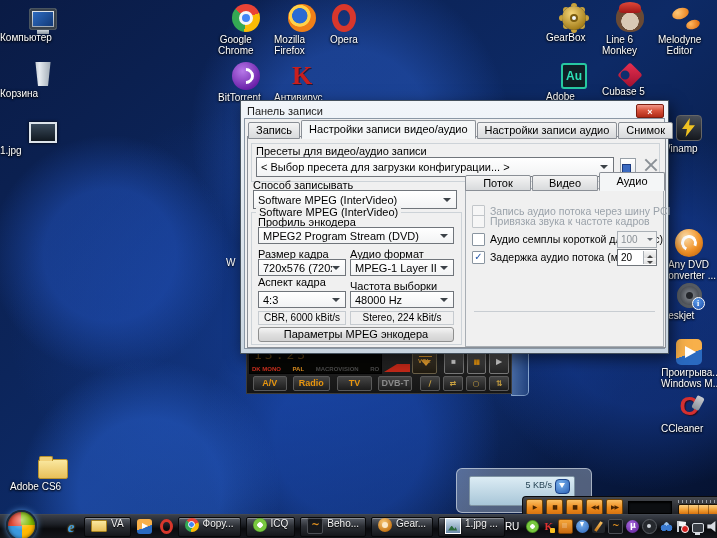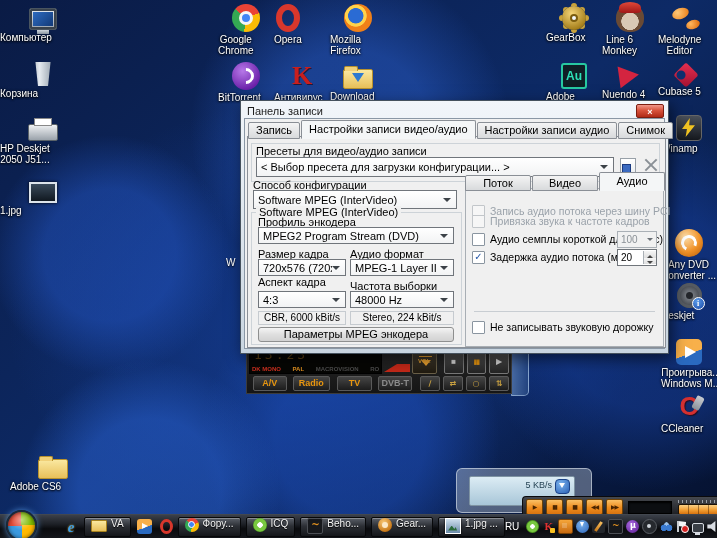--- a/index.html
+++ b/index.html
@@ -233,81 +233,68 @@
         </div>
       </div>
 
       <div class="dicon">
         <div class="ic ic-trash"></div>
         <div class="dlabel">
           <span class="dl1">Корзина</span>
         </div>
       </div>
 
-      <div class="dicon">
-        <div class="ic ic-printer"></div>
-        <div class="dlabel">
-          <span class="dl1">HP Deskjet</span>
-          <span class="dl2">2050 J51...</span>
-        </div>
-      </div>
 
       <div class="dicon">
         <div class="ic ic-jpg"></div>
         <div class="dlabel">
           <span class="dl1">1.jpg</span>
         </div>
       </div>
     </div>
 
   <div class="dgrid g-left">
 
       <div class="dicon">
         <div class="ic ic-chrome"></div>
         <div class="dlabel">
           <span class="dl1">Google</span>
           <span class="dl2">Chrome</span>
         </div>
       </div>
 
       <div class="dicon">
-        <div class="ic ic-opera"></div>
-        <div class="dlabel">
-          <span class="dl1">Opera</span>
-        </div>
-      </div>
-
-      <div class="dicon">
         <div class="ic ic-firefox"></div>
         <div class="dlabel">
           <span class="dl1">Mozilla</span>
           <span class="dl2">Firefox</span>
         </div>
       </div>
 
       <div class="dicon">
+        <div class="ic ic-opera"></div>
+        <div class="dlabel">
+          <span class="dl1">Opera</span>
+        </div>
+      </div>
+
+      <div class="dicon">
         <div class="ic ic-bittorrent"></div>
         <div class="dlabel">
           <span class="dl1">BitTorrent</span>
         </div>
       </div>
 
       <div class="dicon">
         <div class="ic ic-kaspersky"></div>
         <div class="dlabel">
           <span class="dl1">Антивирус</span>
         </div>
       </div>
 
-      <div class="dicon">
-        <div class="ic ic-download"></div>
-        <div class="dlabel">
-          <span class="dl1">Download</span>
-        </div>
-      </div>
     </div>
 
   <div class="dgrid g-right">
 
       <div class="dicon">
         <div class="ic ic-gearbox"></div>
         <div class="dlabel">
           <span class="dl1">GearBox</span>
         </div>
       </div>
@@ -328,26 +315,20 @@
         </div>
       </div>
 
       <div class="dicon">
         <div class="ic ic-audition"></div>
         <div class="dlabel">
           <span class="dl1">Adobe</span>
         </div>
       </div>
 
-      <div class="dicon">
-        <div class="ic ic-nuendo"></div>
-        <div class="dlabel">
-          <span class="dl1">Nuendo 4</span>
-        </div>
-      </div>
 
       <div class="dicon">
         <div class="ic ic-cubase"></div>
         <div class="dlabel">
           <span class="dl1">Cubase 5</span>
         </div>
       </div>
     </div>
 
   <div class="dcol-far">
@@ -452,21 +433,21 @@
       <div class="presets-box">
         <div class="flabel pr-label">Пресеты для видео/аудио записи</div>
         <div class="combo presets-combo">
           <span class="cv">&lt; Выбор пресета для загрузки конфигурации... &gt;</span>
           <span class="carr"></span>
         </div>
         <div class="icon-save"></div>
         <div class="icon-x"></div>
       </div>
 
-      <div class="flabel lb-method">Способ конфигурации</div>
+      <div class="flabel lb-method">Способ записывать</div>
       <div class="combo cb-method">
         <span class="cv">Software MPEG (InterVideo)</span>
         <span class="carr"></span>
       </div>
 
       <div class="groupbox">
         <span class="legend">Software MPEG (InterVideo)</span>
         <span class="gb-lbl l-enc">Профиль энкодера</span>
         <div class="combo c-enc">
             <span class="cv">MPEG2 Program Stream (DVD)</span>
@@ -536,24 +517,20 @@
                 <span class="cv2">20</span>
 
                 <span class="spinbtns">
                   <i class="up"></i>
                   <i class="dn"></i>
                 </span>
               </span>
             </div>
           </div>
         <div class="hsep"></div>
-        <div class="chk-row ntrow">
-          <span class="cb"></span>
-          <span class="cl">Не записывать звуковую дорожку</span>
-        </div>
       </div>
     </div>
   </div>
 
   <div class="gadget">
     <div class="g-screen">
       <span class="g-speed">5 KB/s</span>
       <span class="g-badge"></span>
     </div>
   </div>

